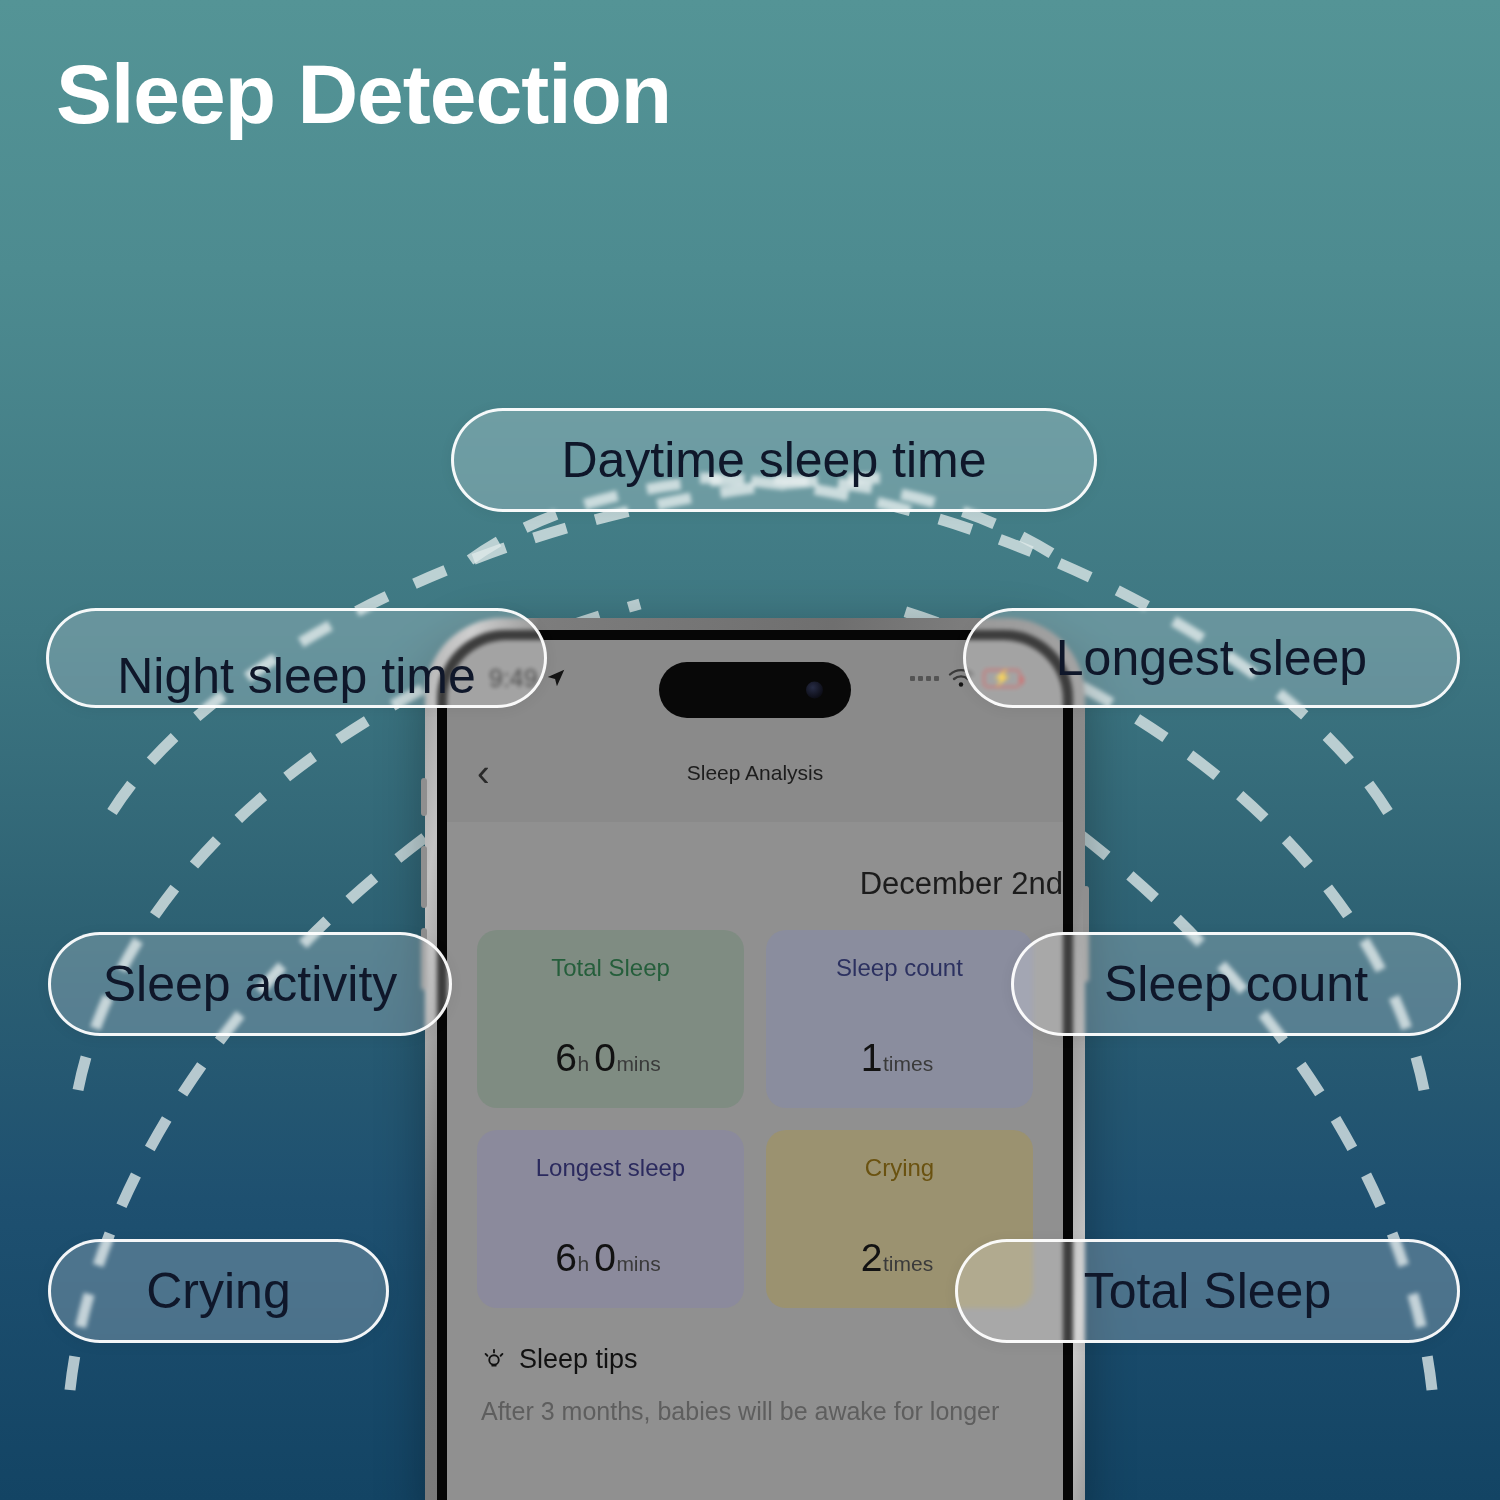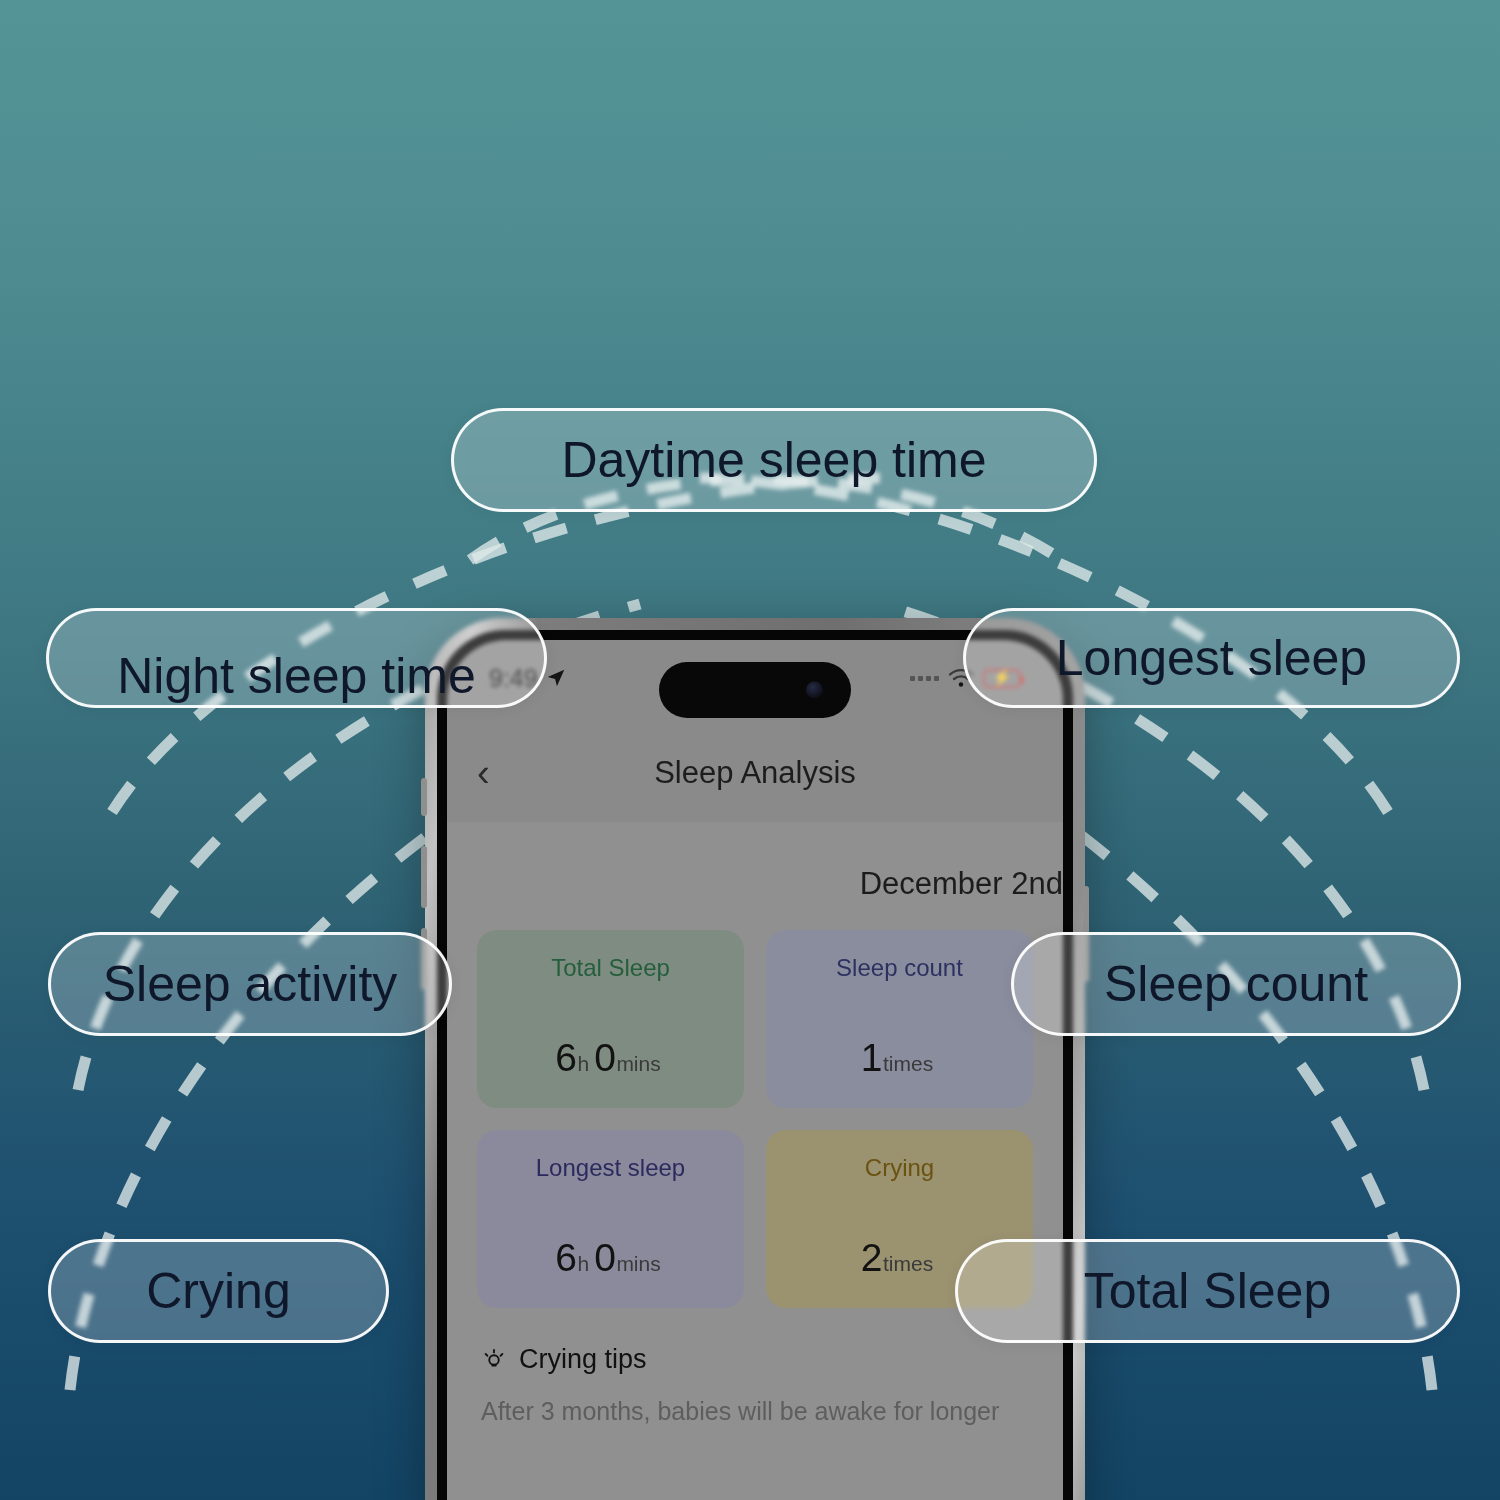--- a/index.html
+++ b/index.html
@@ -79,21 +79,21 @@
     content:""; position:absolute; right:-5px; top:5px; width:3px; height:8px;
     background:#c05050; border-radius:0 2px 2px 0;
   }
   .bolt { font-size:16px; color:#1a1a1a; line-height:1; }
 
   
   .navbar {
     position:absolute; left:0; top:96px; width:616px; height:74px;
     display:flex; align-items:center; justify-content:center;
   }
-  .navbar .title { font-size:31px; color:#1d1d1d; font-weight:400; }
+  .navbar .title { font-size:21px; color:#1d1d1d; font-weight:400; }
   .navbar .back {
     position:absolute; left:30px; top:50%; transform:translateY(-50%);
     font-size:38px; color:#2a2a2a; font-weight:300; line-height:1;
   }
 
   
   .sheet {
     position:absolute; left:0; top:182px; width:616px; height:696px;
     background:rgba(255,255,255,0.055);
   }
@@ -157,20 +157,21 @@
     <path d="M 112,812 C 220,640 560,484 880,478"></path>
     <path d="M 1388,812 C 1282,640 960,484 700,478"></path>
     <path d="M 78,1090 C 120,880 330,690 640,604"></path>
     <path d="M 1424,1090 C 1382,880 1172,690 880,604"></path>
     <path d="M 70,1390 C 96,1150 300,860 660,700"></path>
     <path d="M 1432,1390 C 1406,1150 1200,860 860,700"></path>
   </g>
 </svg>
 
 <div class="hdr">
+  <h1>Sleep Detection</h1>
   <div class="sub">
   </div>
 </div>
 
 <div class="phone">
   <div class="phone-body"></div>
   <span class="btn-side btn-mute"></span>
   <span class="btn-side btn-vol-up"></span>
   <span class="btn-side btn-vol-down"></span>
   <span class="btn-side btn-power"></span>
@@ -249,21 +250,21 @@
       <div class="tips">
         <svg width="26" height="26" viewBox="0 0 24 24">
           <circle cx="12" cy="12" r="4.4" fill="none" stroke="#111" stroke-width="1.7"></circle>
           <rect x="9.6" y="16.4" width="4.8" height="1.7" rx="0.8" fill="#111"></rect>
           <g stroke="#111" stroke-width="1.7" stroke-linecap="round">
             <line x1="12" y1="2.6" x2="12" y2="5"></line>
             <line x1="4.2" y1="6.4" x2="5.9" y2="8.1"></line>
             <line x1="19.8" y1="6.4" x2="18.1" y2="8.1"></line>
           </g>
         </svg>
-        <span class="tt">Crying tips</span>
+        <span class="tt">Sleep tips</span>
       </div>
       <div class="tipbody">After 3 months, babies will be awake for longer</div>
     </div>
   </div>
 </div>
 
 <div class="pill big" id="p-daytime">
   <span>Daytime sleep time</span>
 </div>
 <div class="pill big" id="p-night">

